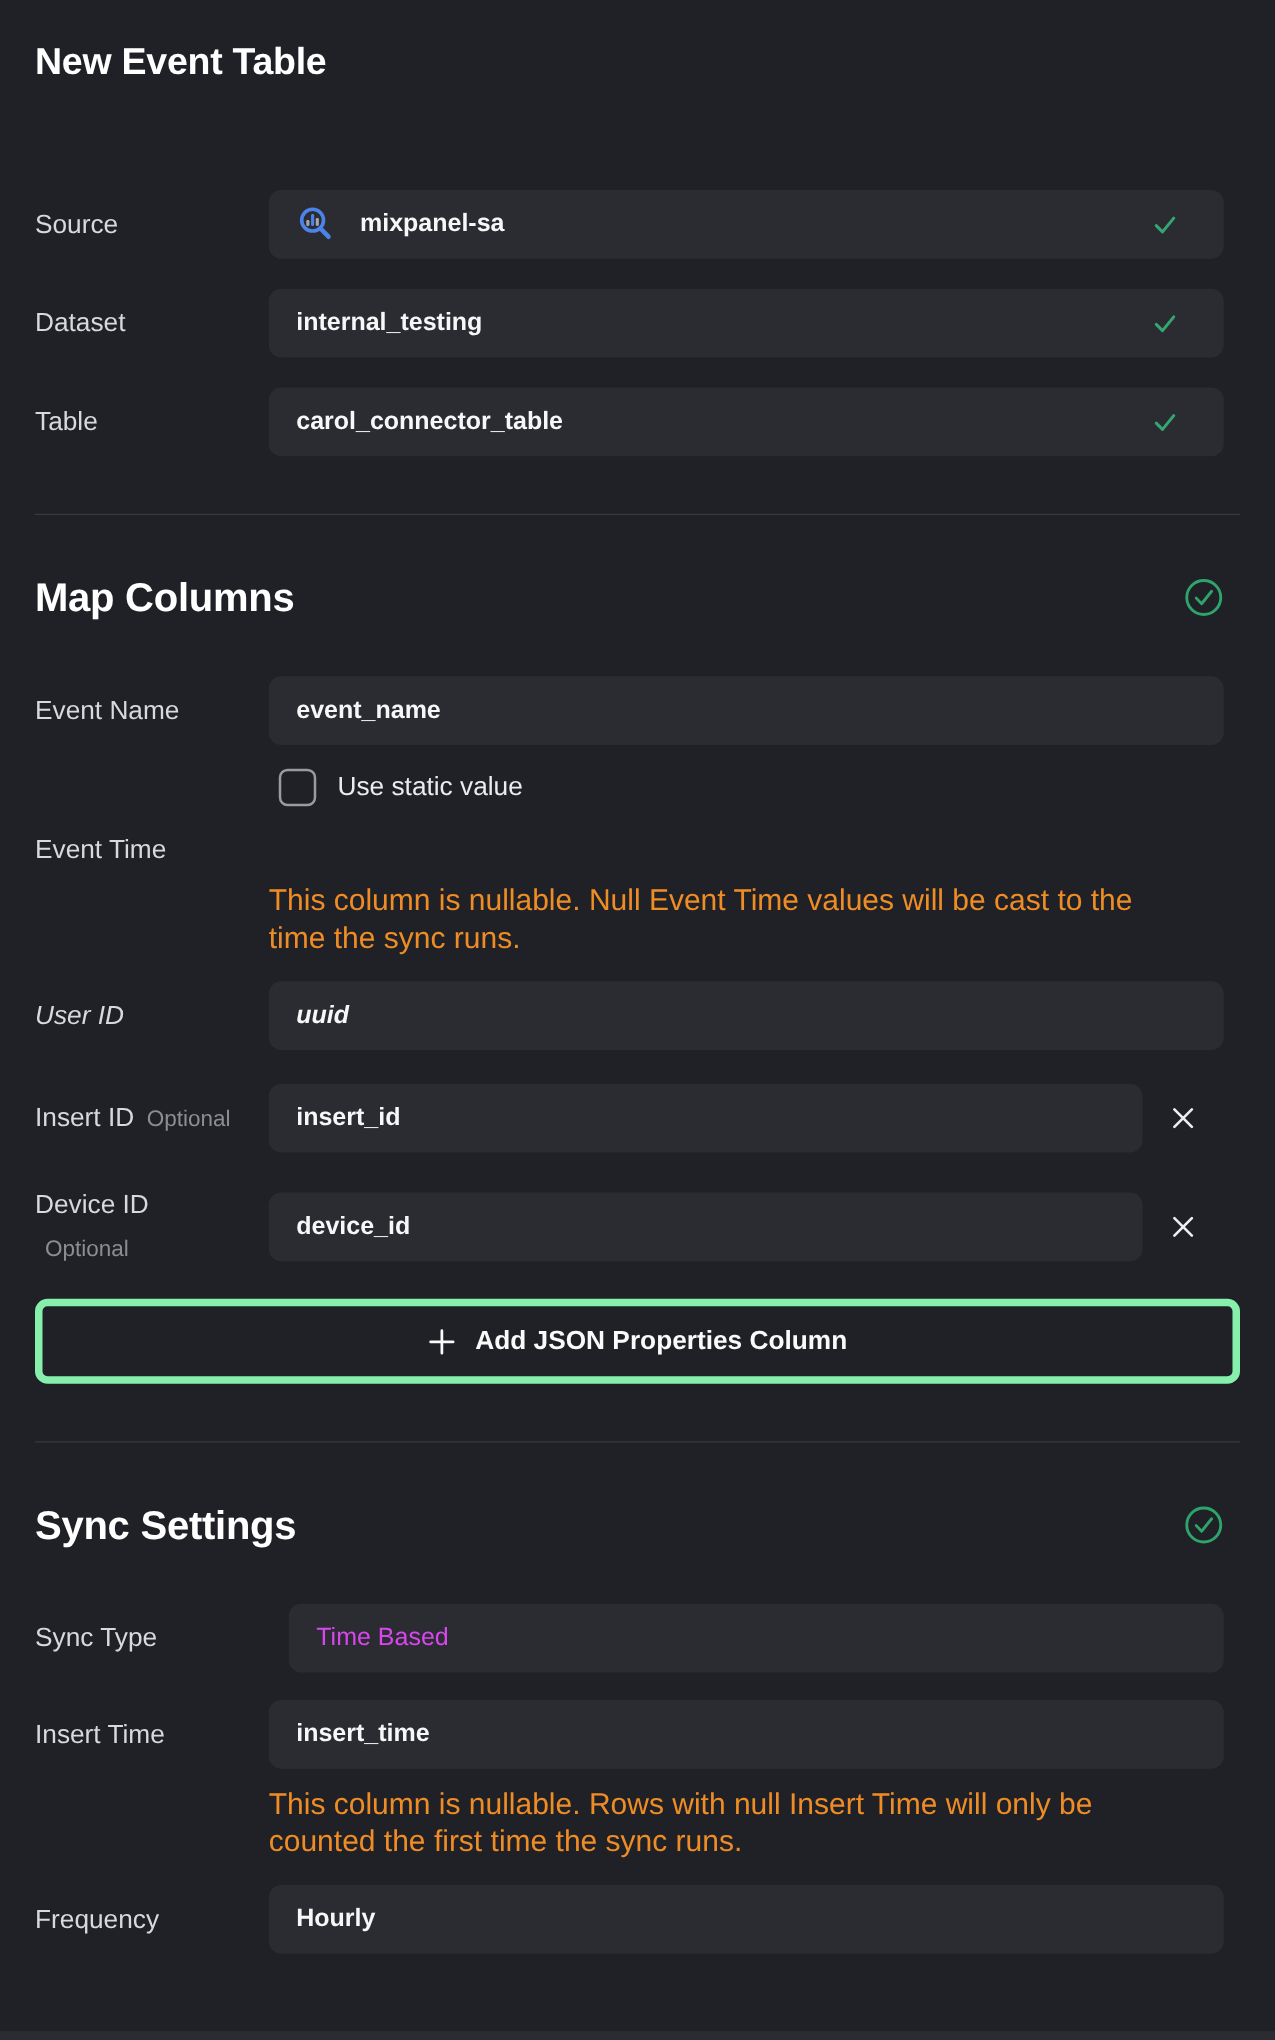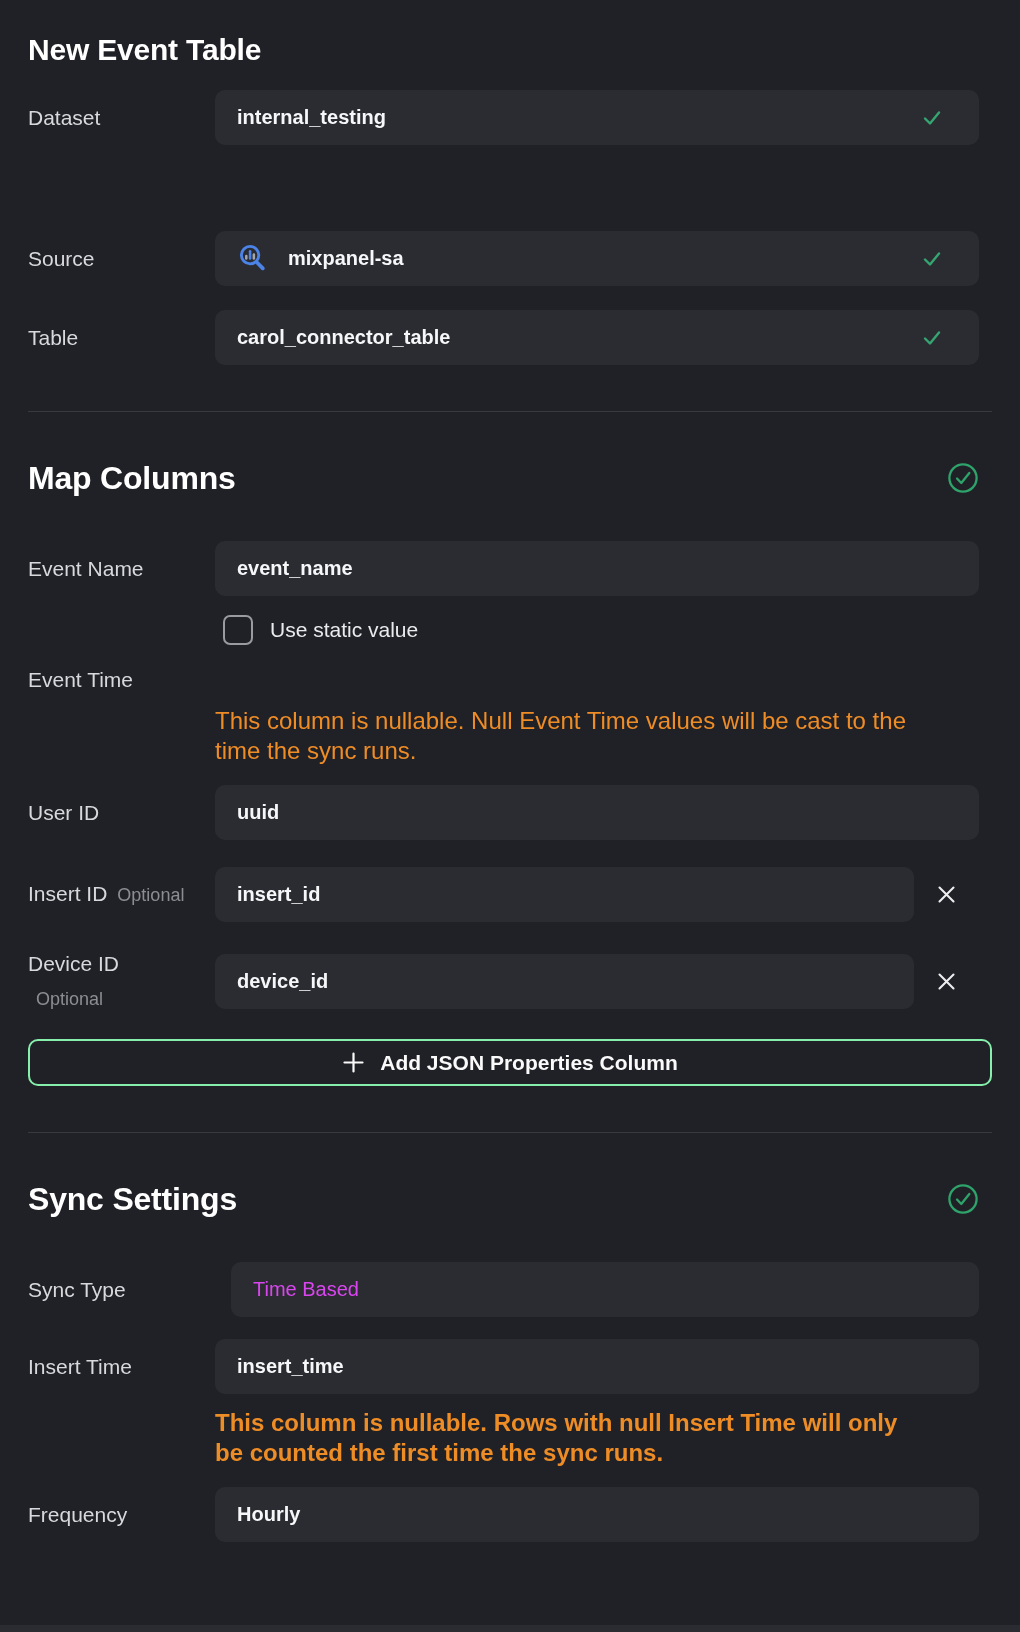--- a/index.html
+++ b/index.html
@@ -108,73 +108,73 @@
     margin-left: 17px;
     font-size: 21px; color: #eaebed;
   }
   .mt-eventtime { margin-top: 22px; }
   .note {
     margin: 13px 0 0 187px;
     max-width: 715px;
     font-size: 24px; line-height: 30px;
     color: #ee8c26;
   }
-  .mt-user { margin-top: 19px; }
+  .mt-user { margin-top: 19px; font-style: italic; }
   .mt-device { margin-top: 29px; }
   .mt-insert { margin-top: 27px; }
   .add-json-btn {
     margin-top: 27px;
-    width: 100%; height: 47px;
+    width: 100%; height: 68px;
     background: transparent;
-    border: 2px solid #86efac;
+    border: 6px solid #86efac;
     border-radius: 10px;
     display: flex; align-items: center; justify-content: center;
     gap: 15px;
     color: #fafafa;
     font-family: inherit;
     font-size: 21px; font-weight: 700;
     cursor: pointer;
   }
   .mt-synctype { margin-top: 47px; gap: 16px; }
   .mt-inserttime { margin-top: 22px; }
-  .note2 { margin-top: 14px; font-weight: bold; }
+  .note2 { margin-top: 14px; }
   .mt-freq { margin-top: 19px; }
   .bottom-strip {
     position: absolute; left: 0; right: 0; bottom: 0;
     height: 7px; background: #2b2c31;
   }
 </style>
 </head>
 <body>
 
 <div class="page">
 
   <h1 class="page-title">New Event Table</h1>
-
-  <div class="row mt-24">
-    <div class="row-label">Dataset</div>
-    <div class="field">
-      <span class="value">internal_testing</span>
-      <svg class="field-check" viewBox="0 0 22 22" fill="none">
-        <path d="M4 11.5 L9 16.5 L18 5.5" stroke="#35a572" stroke-width="2.4" stroke-linecap="round" stroke-linejoin="round"></path>
-      </svg>
-    </div>
-  </div>
 
   <div class="row mt-source">
     <div class="row-label">Source</div>
     <div class="field">
       <svg class="source-icon" viewBox="0 0 32 32" fill="none">
         <circle cx="13.5" cy="12.5" r="9" stroke="#4b83e8" stroke-width="3"></circle>
         <line x1="20.2" y1="19.6" x2="26.6" y2="26.2" stroke="#4b83e8" stroke-width="3.8" stroke-linecap="round"></line>
         <line x1="9.6" y1="16" x2="9.6" y2="13.4" stroke="#a3a6ad" stroke-width="2.6" stroke-linecap="round"></line>
         <line x1="13.5" y1="16" x2="13.5" y2="8.6" stroke="#4b83e8" stroke-width="2.6" stroke-linecap="round"></line>
         <line x1="17.4" y1="16" x2="17.4" y2="11.8" stroke="#a3a6ad" stroke-width="2.6" stroke-linecap="round"></line>
       </svg>
       <span class="value">mixpanel-sa</span>
+      <svg class="field-check" viewBox="0 0 22 22" fill="none">
+        <path d="M4 11.5 L9 16.5 L18 5.5" stroke="#35a572" stroke-width="2.4" stroke-linecap="round" stroke-linejoin="round"></path>
+      </svg>
+    </div>
+  </div>
+
+  <div class="row mt-24">
+    <div class="row-label">Dataset</div>
+    <div class="field">
+      <span class="value">internal_testing</span>
       <svg class="field-check" viewBox="0 0 22 22" fill="none">
         <path d="M4 11.5 L9 16.5 L18 5.5" stroke="#35a572" stroke-width="2.4" stroke-linecap="round" stroke-linejoin="round"></path>
       </svg>
     </div>
   </div>
 
   <div class="row mt-24">
     <div class="row-label">Table</div>
     <div class="field">
       <span class="value">carol_connector_table</span>

